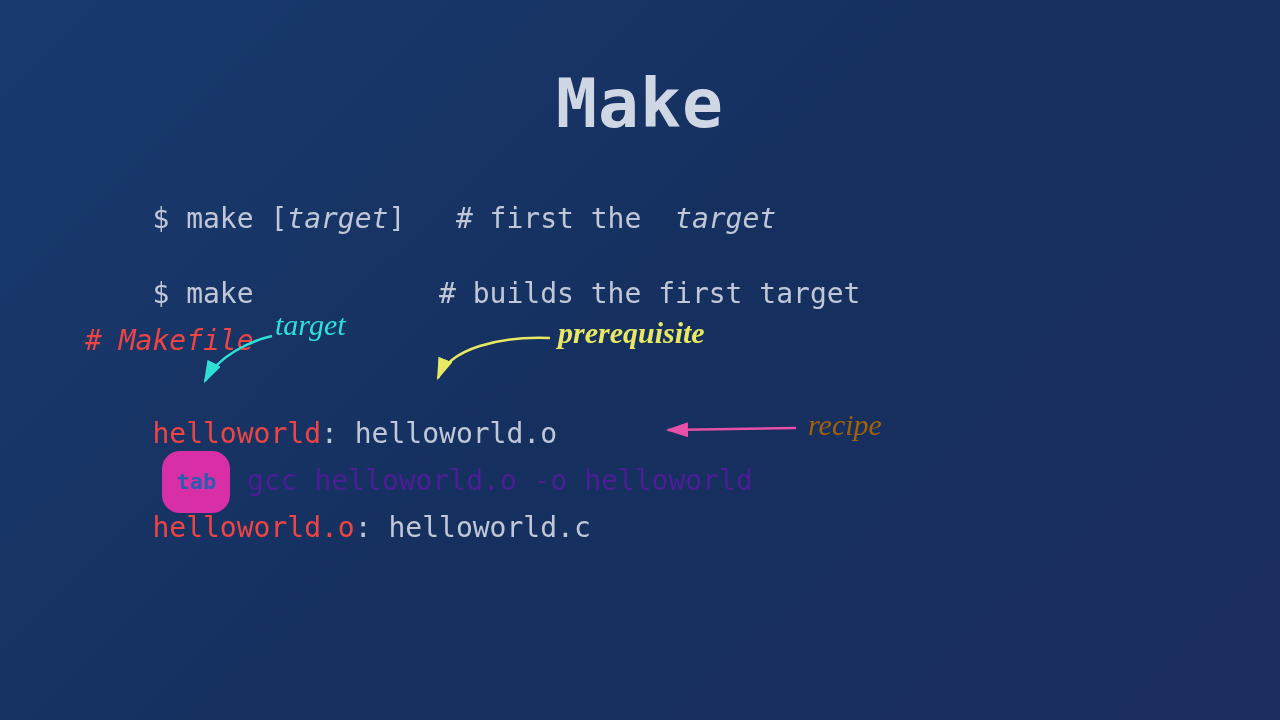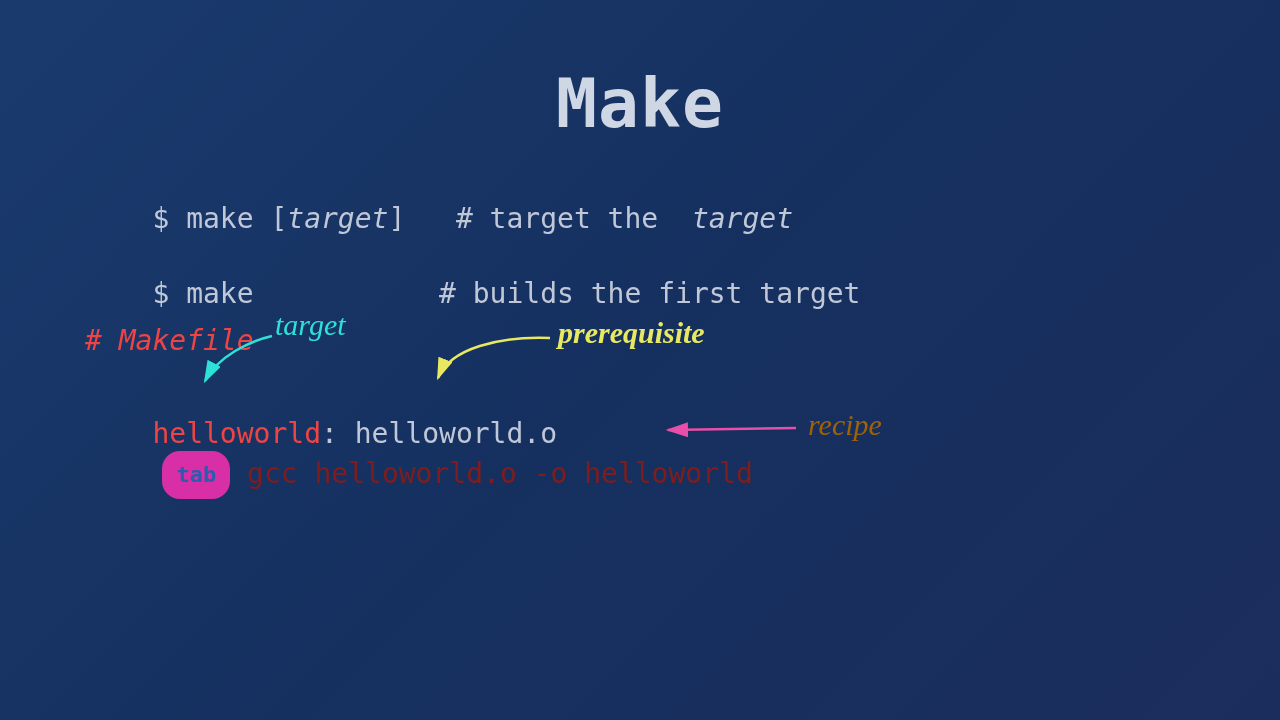--- a/index.html
+++ b/index.html
@@ -30,28 +30,28 @@
     letter-spacing: 1px;
   }
   .code-line {
     position: absolute;
     font-size: 28px;
     white-space: pre;
     color: #c0c8d8;
   }
   .italic { font-style: italic; }
   .cyan   { color: #ef4444; }
-  .pinkfg { color: #7f1d1d; text-align: center; }
+  .pinkfg { color: #4c1d95; text-align: center; }
   .pink-bubble {
     display: inline-block;
     background: #d82fa6;
     color: #2a5cb0;
     font-weight: 700;
     border-radius: 18px;
-    padding: 9px 14px;
+    padding: 16px 14px;
     line-height: 30px;
     height: 30px;
     font-size: 22px;
     vertical-align: middle;
   }
   .annot {
     position: absolute;
     font-size: 30px;
     font-style: italic;
     font-family: "Segoe Script", "Comic Sans MS", cursive;
@@ -67,37 +67,40 @@
   }
 </style>
 </head>
 <body>
 
 <div class="slide">
 
   <div class="title">Make</div>
 
   <div class="code-line" style="left:85px; top:133px;">
-    <span>$ make [</span><span class="italic">target</span><span>]</span><span>   # target the  </span><span class="italic">target</span>
+    <span>$ make [</span><span class="italic">target</span><span>]</span><span>   # first the  </span><span class="italic">target</span>
   </div>
 
   <div class="code-line" style="left:85px; top:208px;">
     <span>$ make</span><span>           </span><span># builds the first target</span>
   </div>
 
   <div class="code-line cyan italic" style="left:85px; top:288px;"># Makefile</div>
 
   <div class="code-line" style="left:85px; top:348px;">
     <span class="cyan">helloworld</span><span>: </span><span>helloworld.o</span>
   </div>
 
   <div class="code-line" style="left:95px; top:382px;">
     <span class="pink-bubble">tab</span><span class="pinkfg"> gcc helloworld.o -o helloworld</span>
   </div>
 
+  <div class="code-line" style="left:85px; top:442px;">
+    <span class="cyan">helloworld.o</span><span>: </span><span>helloworld.c</span>
+  </div>
 
 
   <div class="annot annot-cyan" style="left:275px; top:272px;">target</div>
   <div class="annot annot-yellow" style="left:558px; top:280px;">prerequisite</div>
   <div class="annot annot-pink" style="left:808px; top:372px;">recipe</div>
 
   <svg class="arrows">
     <defs>
       <marker id="arr-cyan" markerWidth="10" markerHeight="10" refX="8" refY="3" orient="auto">
         <path d="M0,0 L9,3 L0,6 Z" fill="#2fe0d6"></path>

